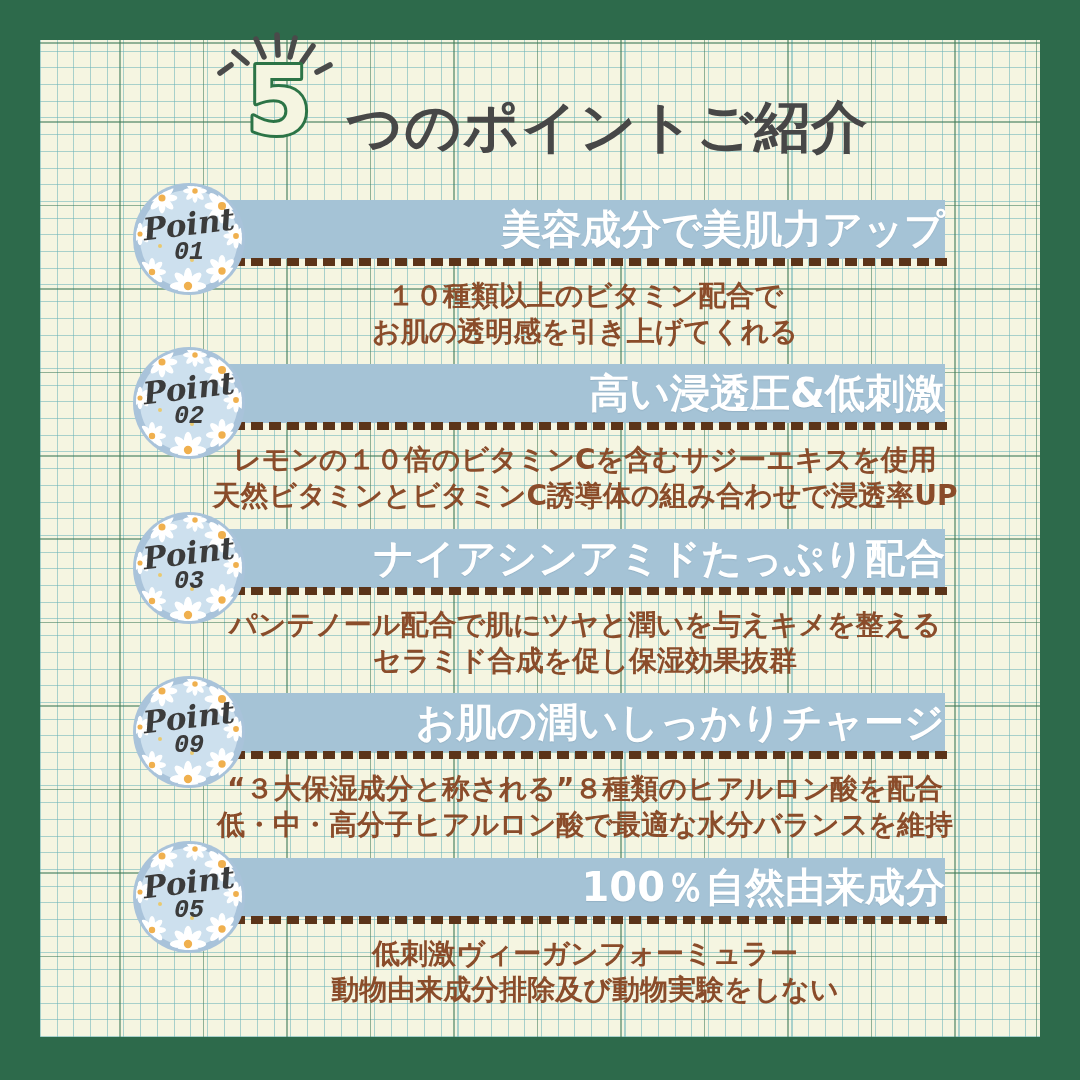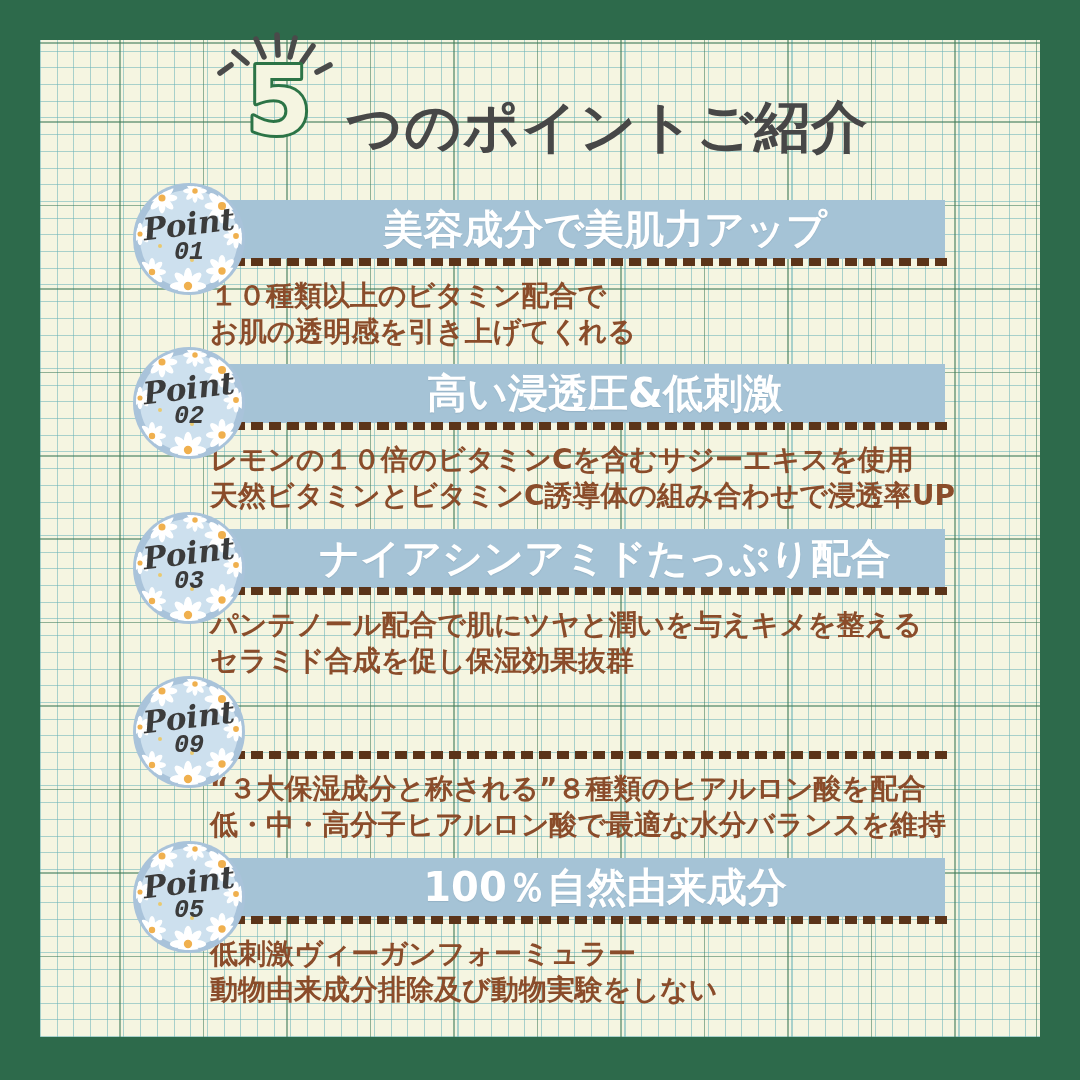--- a/index.html
+++ b/index.html
@@ -41,34 +41,34 @@
     font-size:31px;color:#3b3b3b;transform:rotate(-7deg);line-height:1;
     margin-top:-4px;
   }
   .badge-num{
     font-family:Liberation Mono, monospace;font-style:italic;font-weight:bold;
     font-size:25px;color:#3b3b3b;line-height:1;
   }
   .banner{
     position:absolute;left:165px;top:18px;width:740px;height:59px;
     background:#a5c3d6;z-index:1;
-    display:flex;align-items:center;justify-content:center;
+    display:flex;align-items:center;justify-content:flex-end;
     box-sizing:border-box;padding-left:60px;
   }
   .banner span{
     color:#ffffff;font-size:40px;font-weight:800;white-space:nowrap;
     text-shadow:0 1px 1px rgba(120,150,170,0.35);
   }
   .dash{
     position:absolute;left:175px;top:76px;width:733px;height:8px;z-index:2;
     background-image:repeating-linear-gradient(90deg,#5b3419 0 12px,transparent 12px 18px);
   }
   .desc{
     position:absolute;left:170px;top:96px;width:750px;z-index:1;
-    text-align:left;color:#8a4c2a;font-size:28px;font-weight:800;
+    text-align:center;color:#8a4c2a;font-size:28px;font-weight:800;
     line-height:36px;white-space:nowrap;
   }
   .hidden-defs{position:absolute;width:0;height:0;}
 </style>
 </head>
 <body>
 
 <svg class="hidden-defs" aria-hidden="true">
   <defs>
     <g id="daisy">
@@ -230,20 +230,23 @@
             <circle cx="72" cy="40" r="2" fill="#e9c96f"></circle>
             <circle cx="28" cy="64" r="2" fill="#e9c96f"></circle>
             <circle cx="60" cy="78" r="2" fill="#e9c96f"></circle>
           </g>
         </svg>
         <div class="badge-text">
           <div class="badge-label">Point</div>
           <div class="badge-num">09</div>
         </div>
       </div>
+      <div class="banner">
+        <span>お肌の潤いしっかりチャージ</span>
+      </div>
       <div class="dash"></div>
       <div class="desc">
         <div>“３大保湿成分と称される”８種類のヒアルロン酸を配合</div>
         <div>低・中・高分子ヒアルロン酸で最適な水分バランスを維持</div>
       </div>
     </section>
 
     <section class="point p5">
       <div class="badge">
         <svg viewBox="0 0 114 114">

